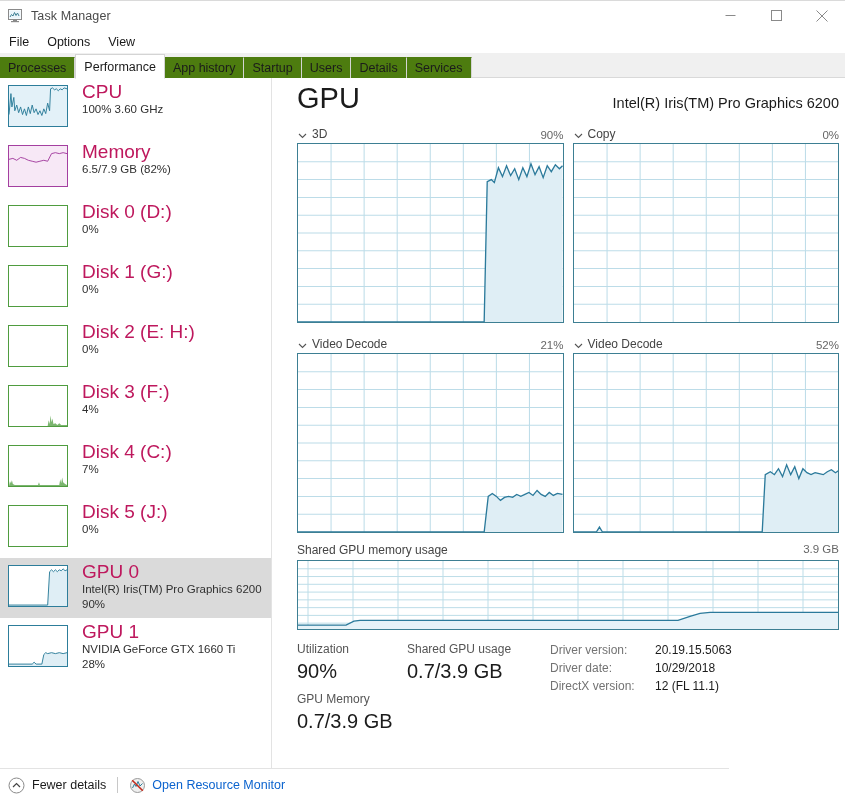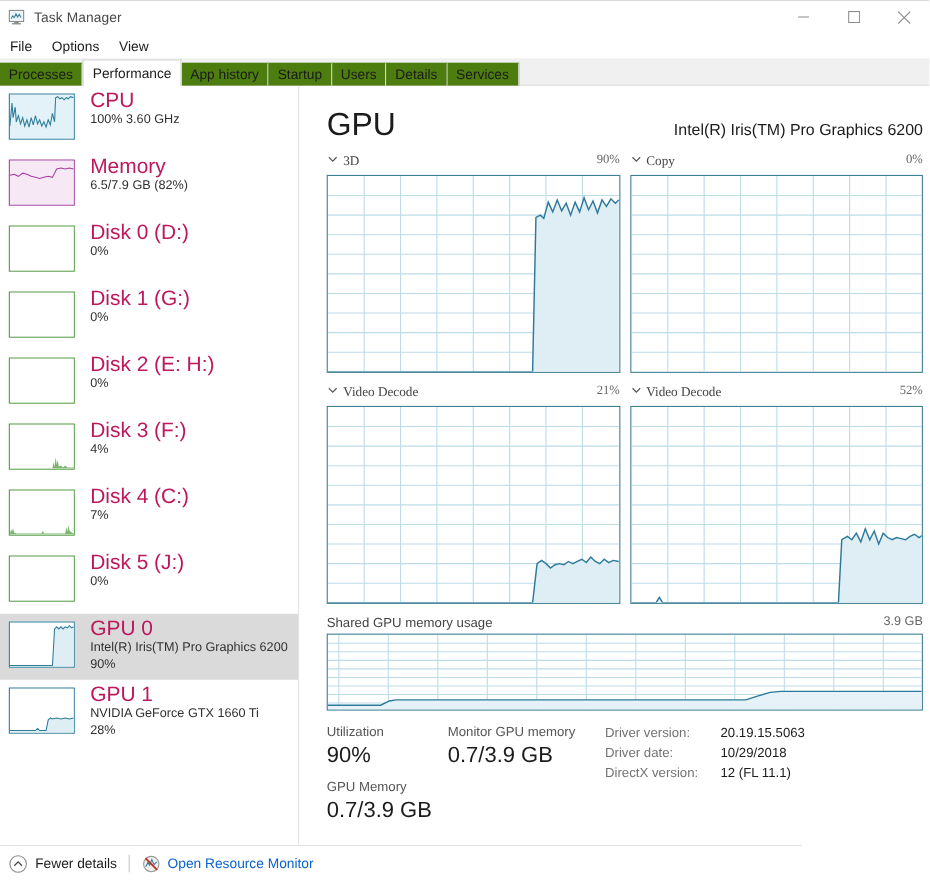--- a/index.html
+++ b/index.html
@@ -108,38 +108,38 @@
   .side-sub {
     font-size: 11.5px; color: #303030; line-height: 15px; margin-top: 1px;
   }
   .side-sub2 {
     font-size: 11.5px; color: #303030; line-height: 14px;
   }
 
   
   .main-head {
     display: flex; align-items: baseline;
-    padding: 20px 6px 0 24px;
+    padding: 4px 6px 0 24px;
     gap: 32px;
   }
   .main-title {
     font-size: 29px; color: #1b1b1b; font-weight: 400; line-height: 32px;
   }
   .main-device {
     margin-left: auto; font-size: 14.5px; color: #1b1b1b;
     line-height: 20px; padding-bottom: 2px;
   }
 
   .graphs { padding: 8px 6px 0 24px; }
   .graph-row { display: flex; gap: 9px; }
   .graph-cell { flex: 1 1 0; min-width: 0; }
   .graph-label-row {
-    display: flex; align-items: flex-start;
+    display: flex; align-items: flex-end;
     font-size: 12px; color: #444444;
-    height: 18px; margin-bottom: 2px; font-family: Liberation Serif, serif;
+    height: 18px; margin-bottom: 2px;
   }
   .chev {
     display: inline-block; width: 11px; height: 11px;
     margin-right: 4px; position: relative; top: 0px;
   }
   .chev svg { display: block; }
   .graph-label-pct { margin-left: auto; font-size: 11.5px; color: #666666; }
   .graph-box {
     border: 1px solid #3d7f93;
     background: #ffffff;
@@ -571,21 +571,21 @@
 
     <div class="stats">
       <div class="stat-col-a">
         <div class="stat-k">Utilization</div>
         <div class="stat-v">90%</div>
         <div class="stat-gap"></div>
         <div class="stat-k">GPU Memory</div>
         <div class="stat-v">0.7/3.9 GB</div>
       </div>
       <div class="stat-col-b">
-        <div class="stat-k">Monitor GPU memory</div>
+        <div class="stat-k">Shared GPU usage</div>
         <div class="stat-v">0.7/3.9 GB</div>
       </div>
       <div class="detail-table">
         <div class="detail-row">
           <span class="detail-k">Driver version:</span>
           <span class="detail-v">20.19.15.5063</span>
         </div>
         <div class="detail-row">
           <span class="detail-k">Driver date:</span>
           <span class="detail-v">10/29/2018</span>

